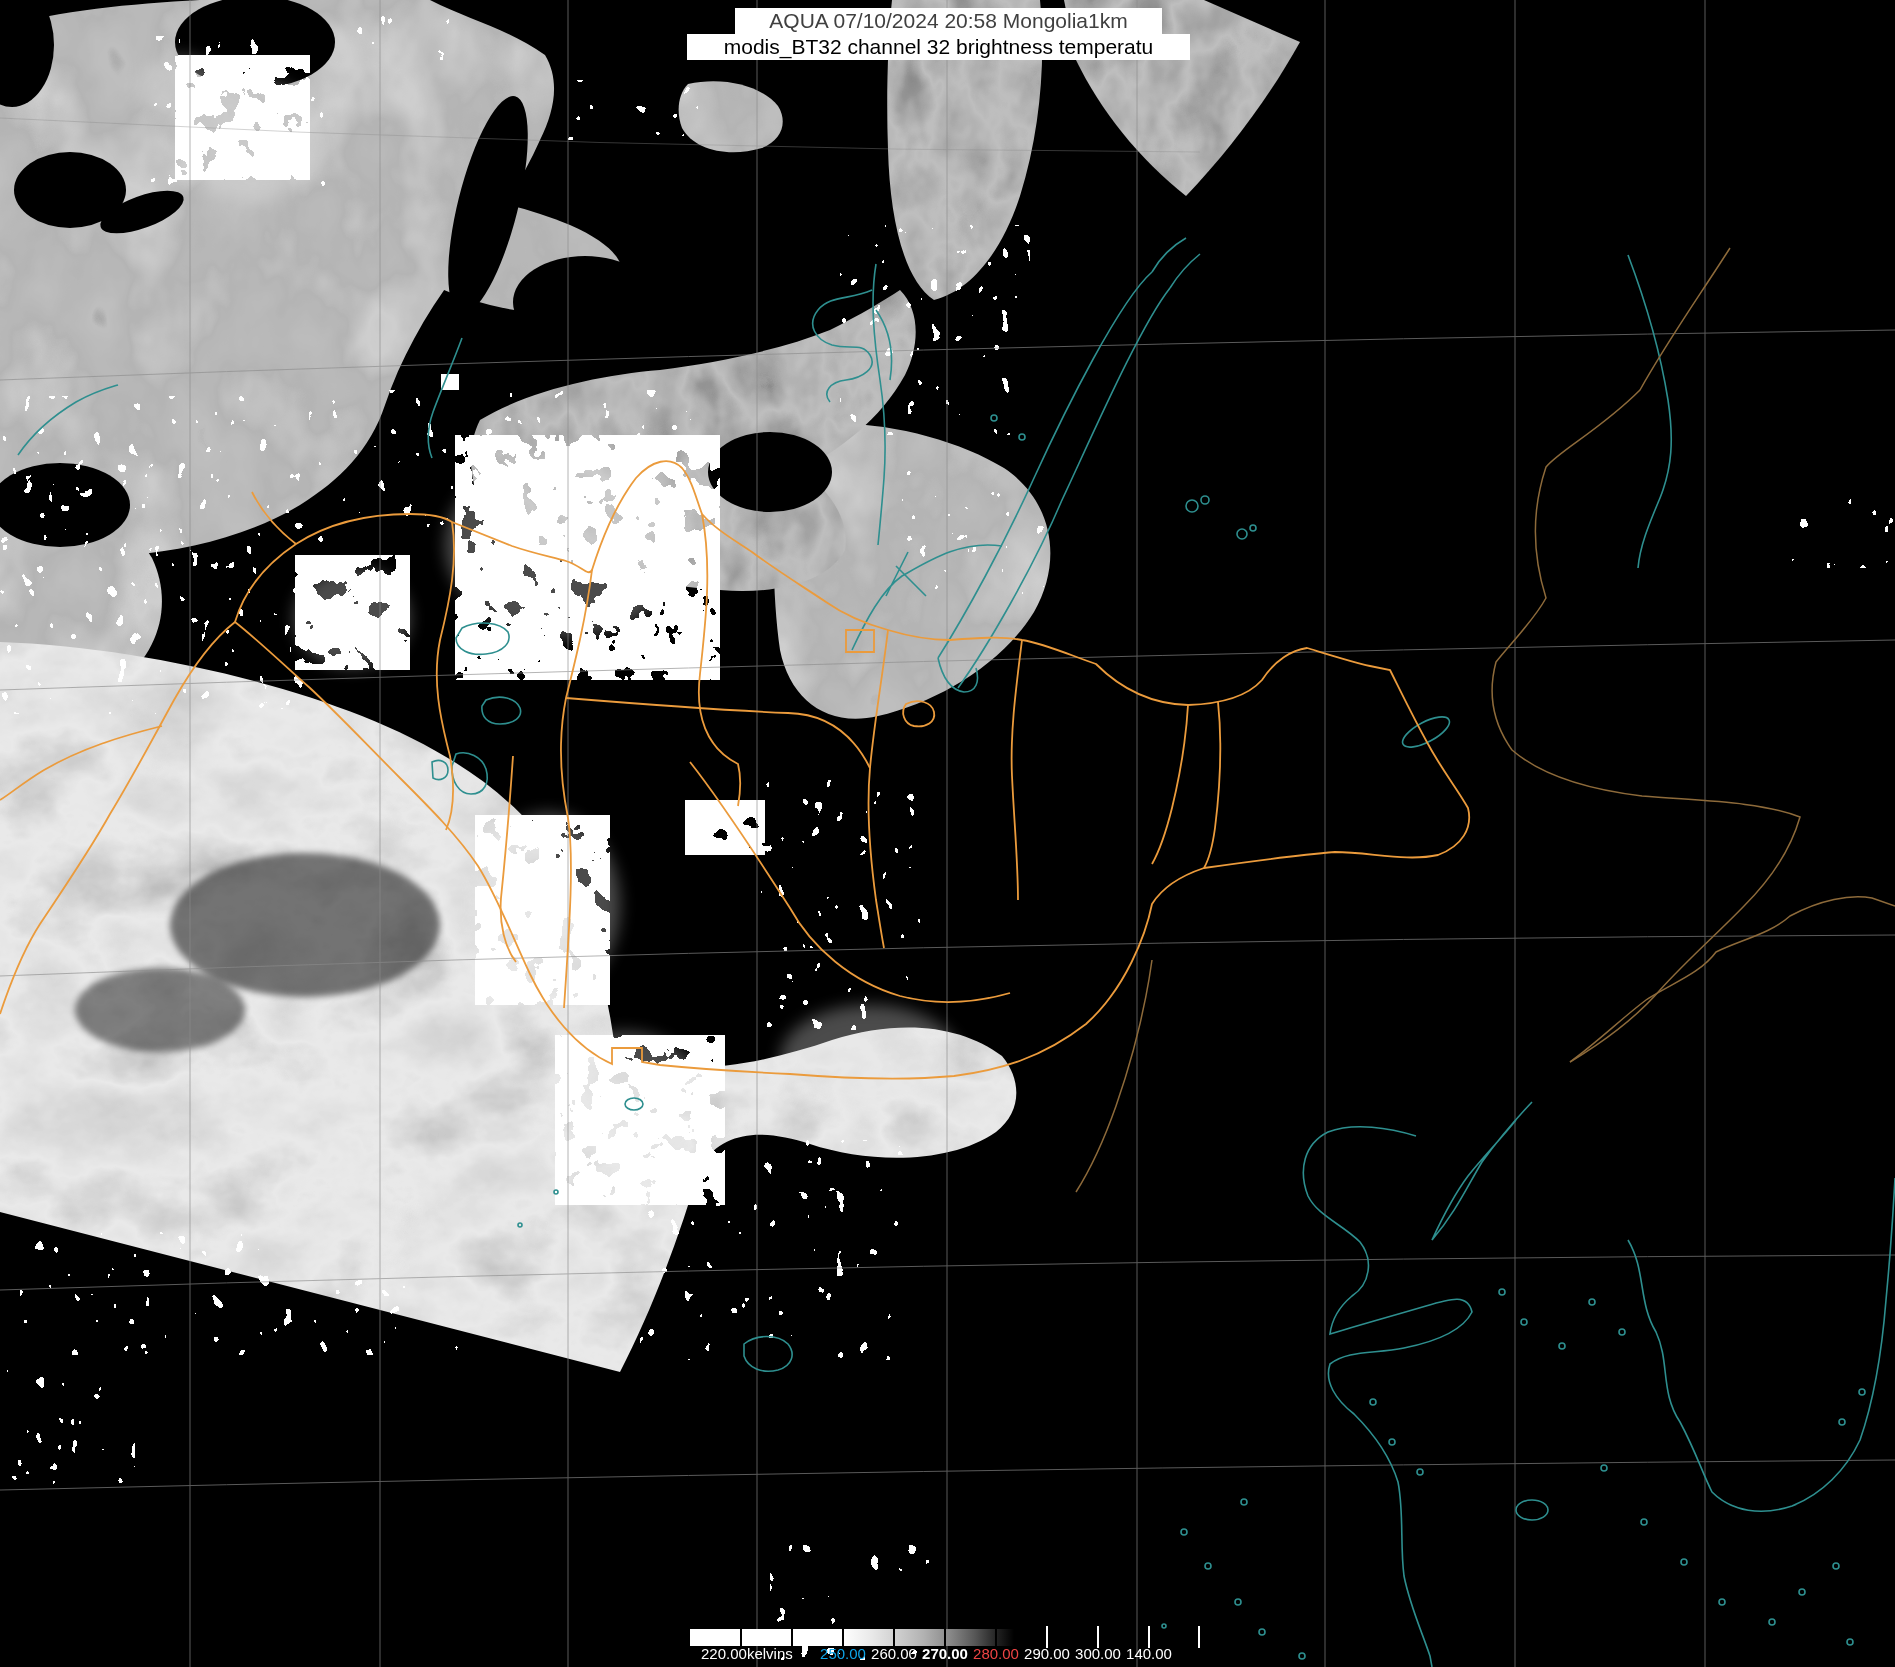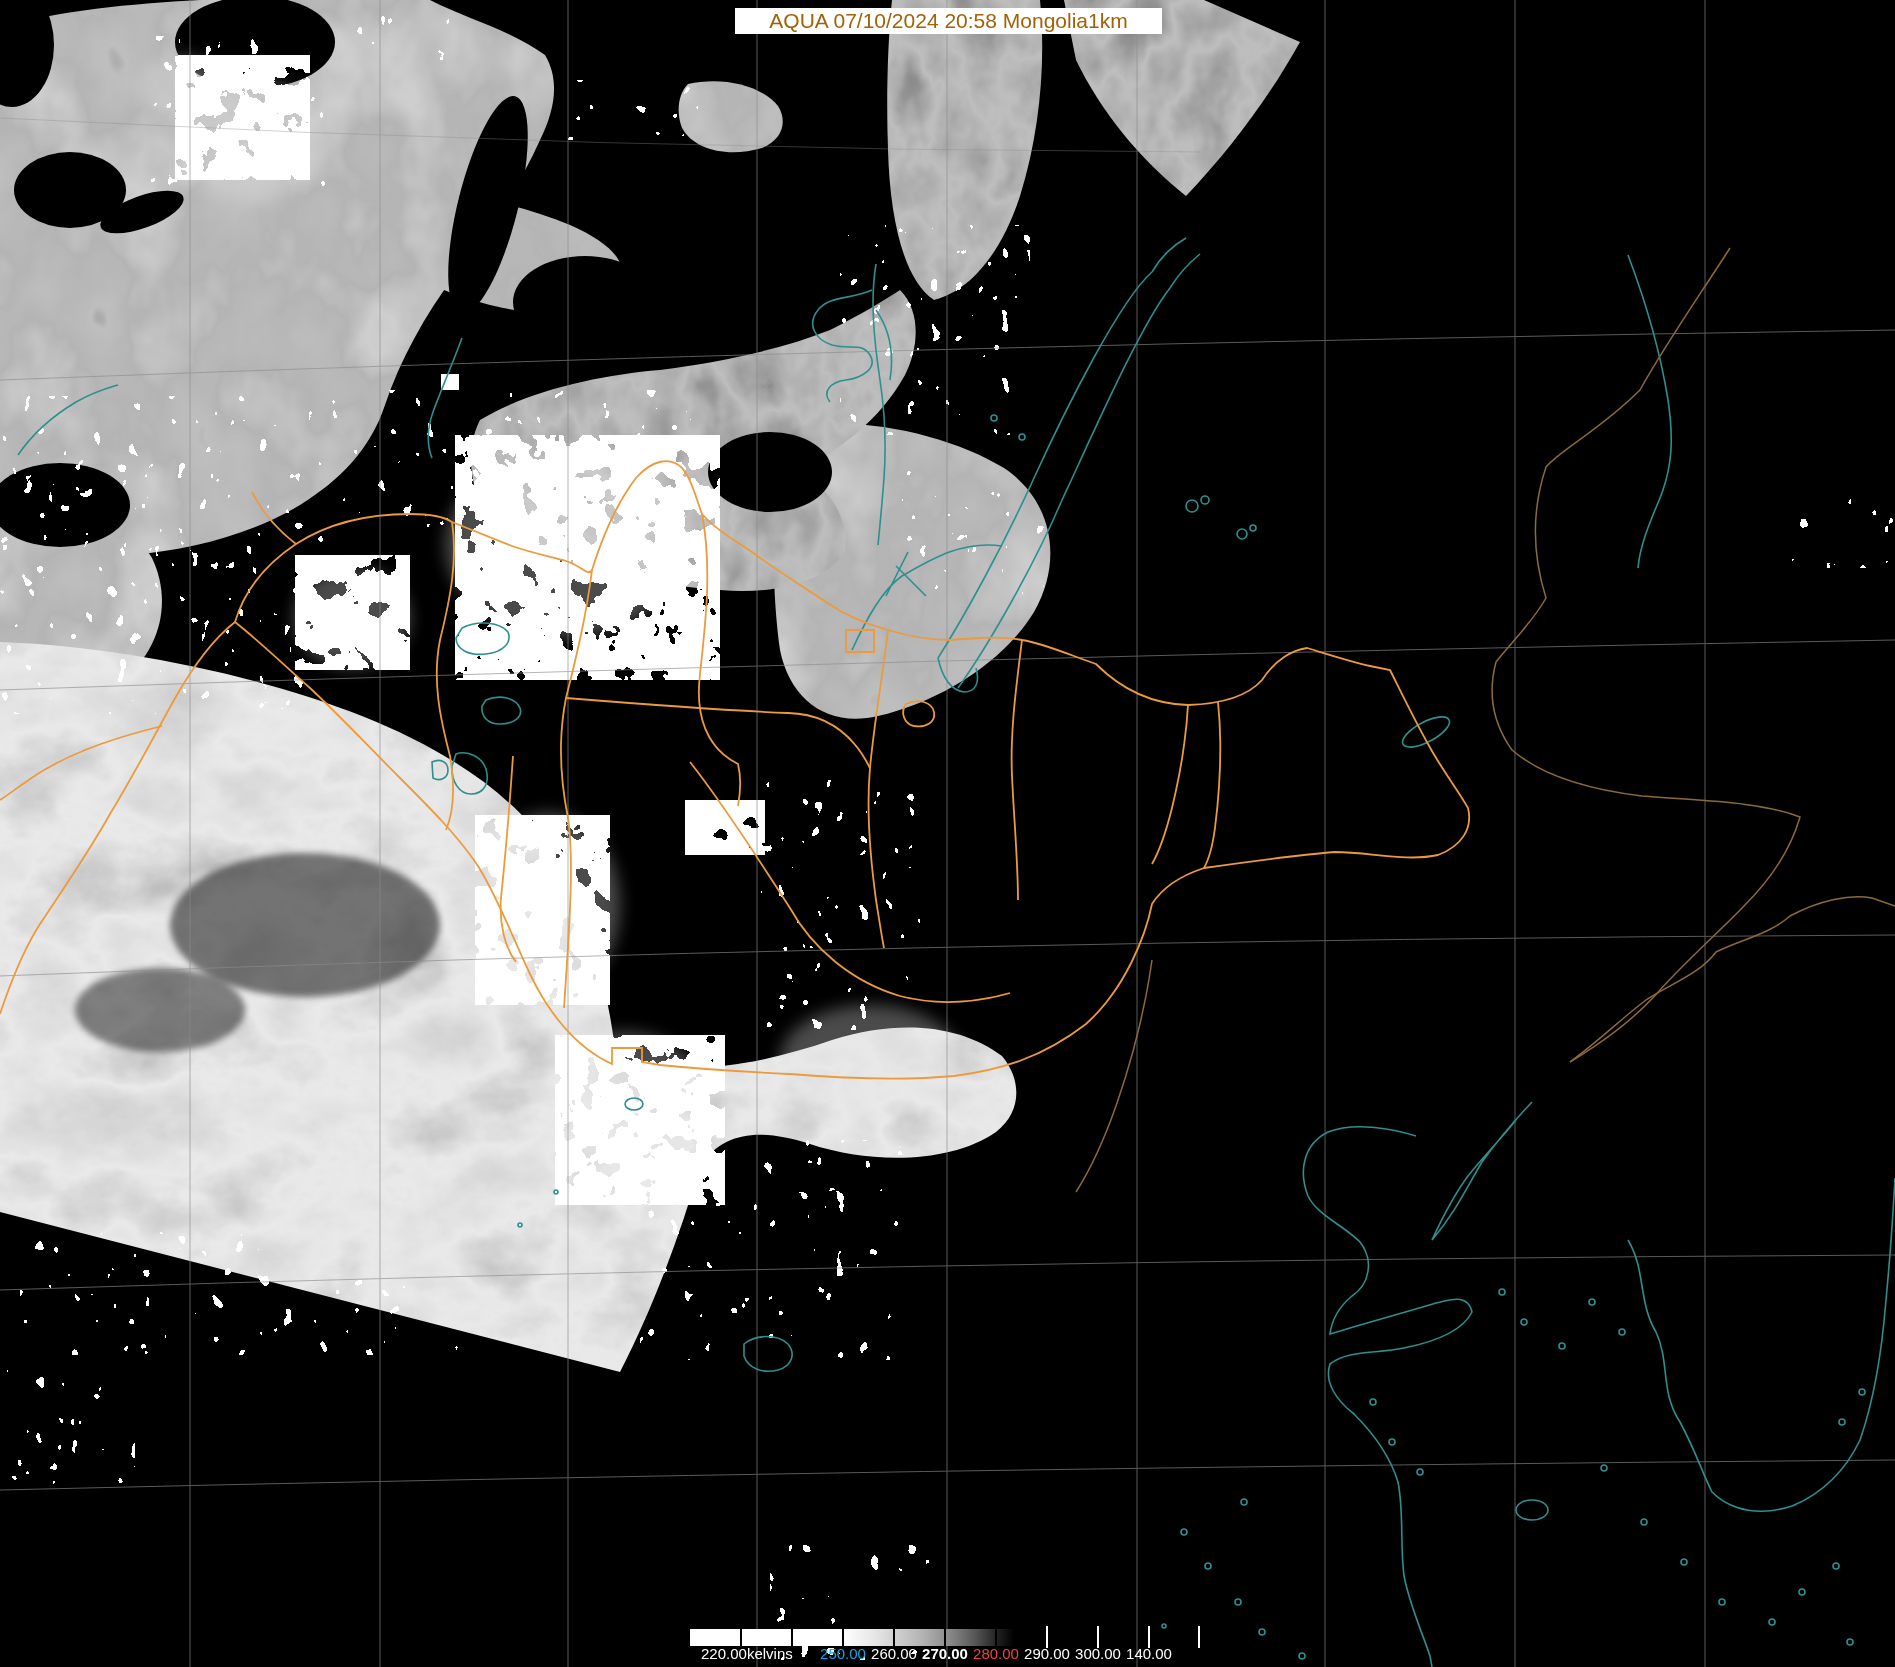--- a/index.html
+++ b/index.html
@@ -260,21 +260,22 @@
     </g>
     <g stroke="#ffffff" stroke-width="2">
       <line x1="1047" y1="1626" x2="1047" y2="1648"></line>
           <line x1="1098" y1="1626" x2="1098" y2="1648"></line>
       <line x1="1149" y1="1626" x2="1149" y2="1648"></line>
           <line x1="1199" y1="1626" x2="1199" y2="1648"></line>
     </g>
   </g>
 </svg>
 
-<div class="title-line t1" style="background: rgb(255, 255, 255); color: #a16207;">AQUA 07/10/2024 20:58 Mongolia1km</div>
+<div class="title-line t1" style="background: rgb(255, 255, 255); color: #404040;">AQUA 07/10/2024 20:58 Mongolia1km</div>
+<div class="title-line t2" style="background: rgb(255, 255, 255); color: rgb(0, 0, 0);">modis_BT32 channel 32 brightness temperatu</div>
 
 <span class="cbl unit" style="left: 690px; color: rgb(255, 255, 255);">220.00kelvins</span>
 <span class="cbl" style="left: 843px; color: #0ea5e9;">250.00</span>
 <span class="cbl" style="left: 894px; color: rgb(255, 255, 255);">260.00</span>
 <span class="cbl" style="left: 945px; color: rgb(255, 255, 255); font-weight: bold;">270.00</span>
 <span class="cbl" style="left: 996px; color: #ef4444;">280.00</span>
 <span class="cbl" style="left: 1047px; color: rgb(255, 255, 255);">290.00</span>
 <span class="cbl" style="left: 1098px; color: rgb(255, 255, 255);">300.00</span>
 <span class="cbl" style="left: 1149px; color: rgb(255, 255, 255);">140.00</span>
 

